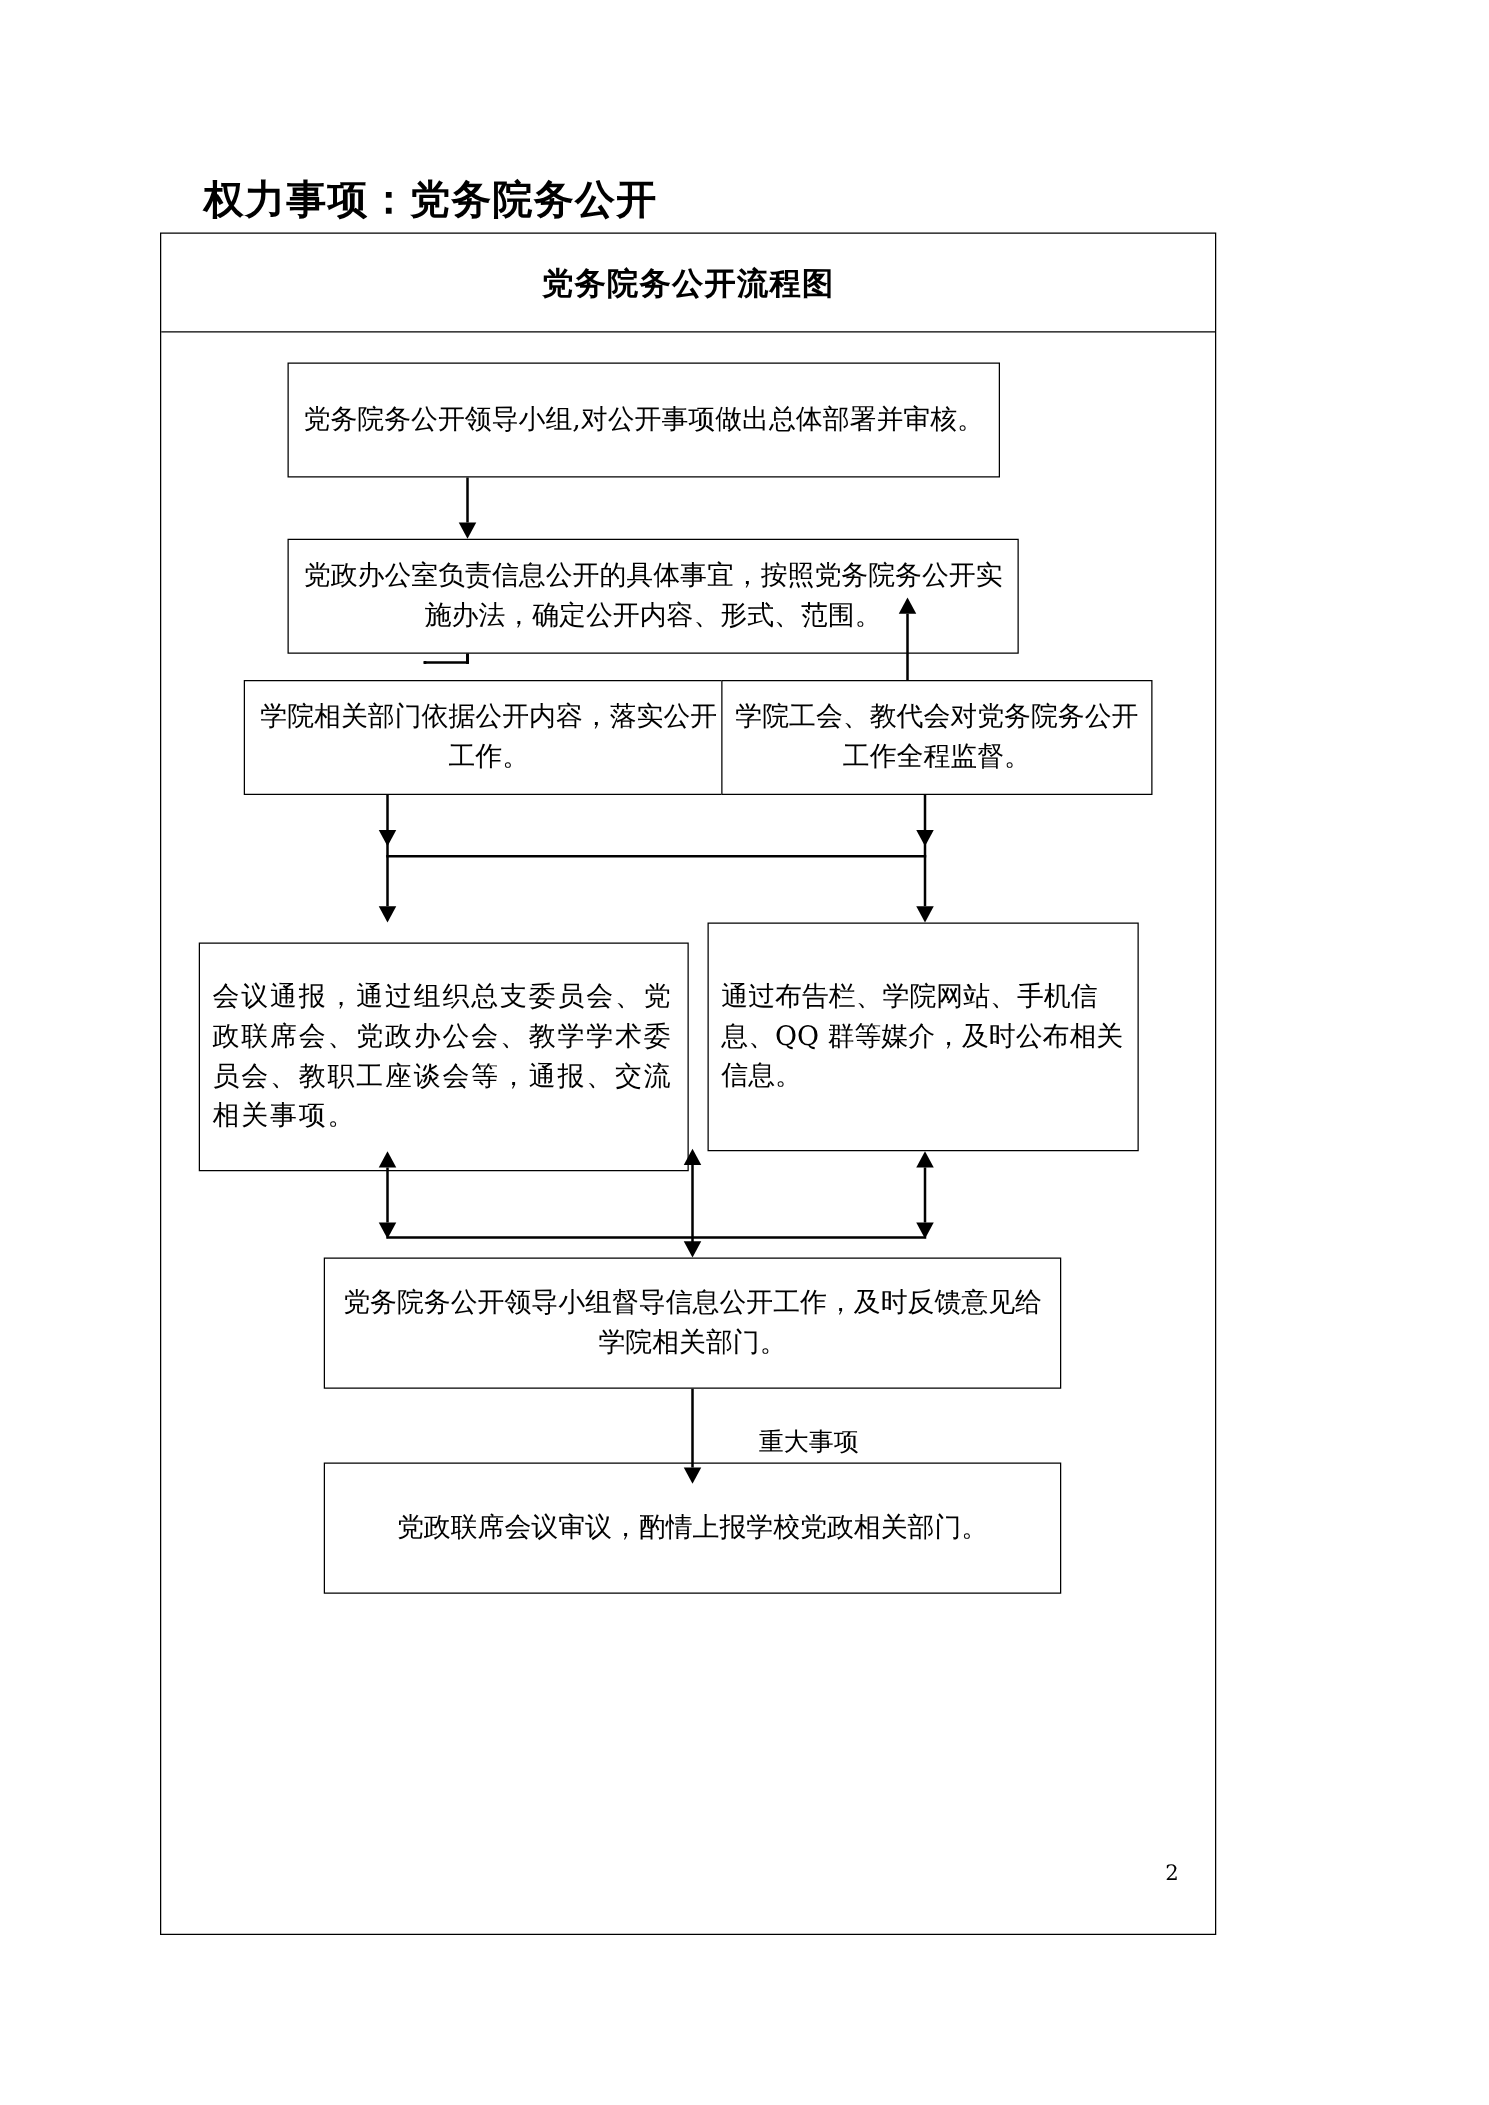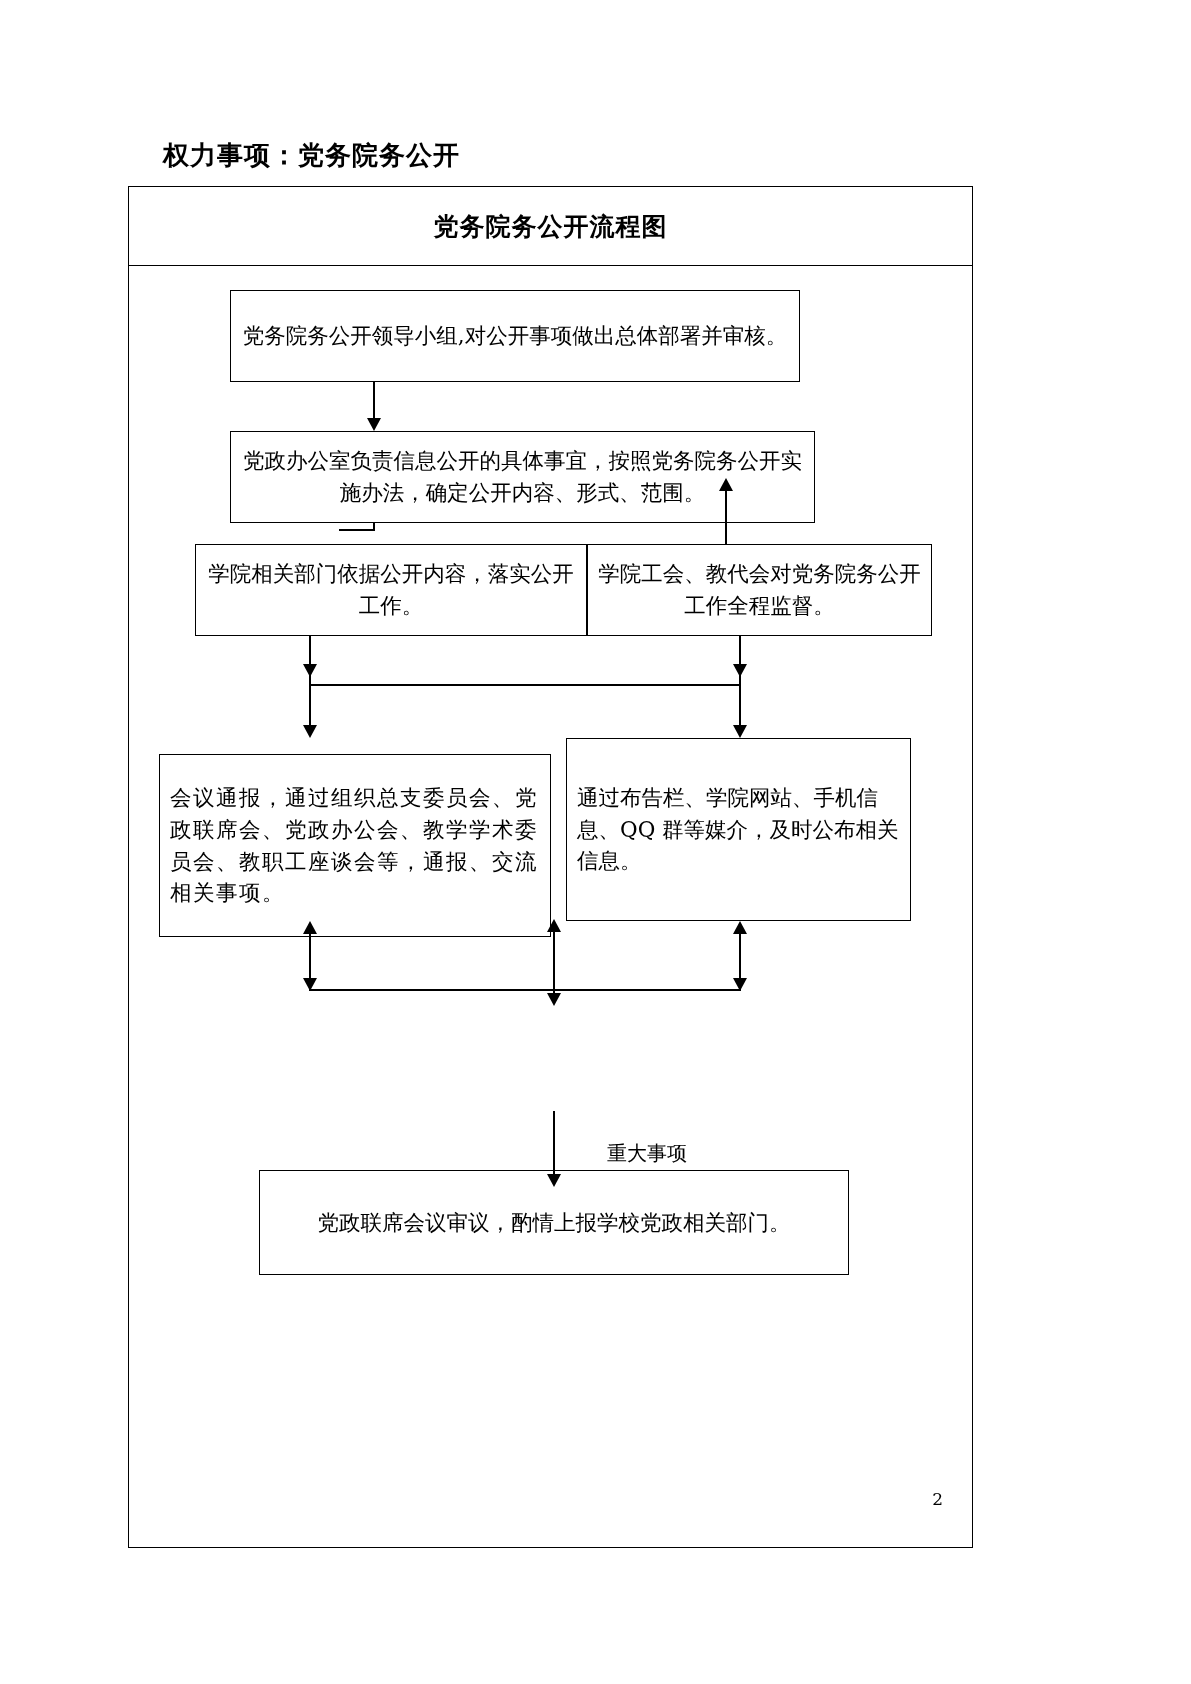--- a/index.html
+++ b/index.html
@@ -17,21 +17,21 @@
     overflow: hidden;
   }
 
   
   .doc-title {
     position: absolute;
     left: 163px;
     top: 138px;
     font-family: "DejaVu Sans", "Liberation Sans", sans-serif;
     font-weight: bold;
-    font-size: 26px;
+    font-size: 32px;
     letter-spacing: 1px;
     white-space: nowrap;
   }
 
   
   .frame {
     position: absolute;
     left: 128px;
     top: 186px;
     width: 845px;
@@ -77,21 +77,21 @@
     text-align: center;
     font-size: 21.5px;
     line-height: 1.48;
     padding: 4px 10px;
   }
   .node .txt { display: block; width: 100%; }
 
   .node-1 { left: 101px; top: 24px;  width: 570px; height: 92px; }
   .node-2 { left: 101px; top: 165px; width: 585px; height: 92px; }
   .node-3 { left: 30px;  top: 278px; width: 392px; height: 92px; margin-left: 36px; }
-  .node-4 { left: 458px; top: 278px; width: 345px; height: 92px; }
+  .node-4 { left: 448px; top: 278px; width: 345px; height: 92px; }
   .node-5 { left: 30px;  top: 472px; width: 392px; height: 183px; margin-top: 16px; }
   .node-6 { left: 437px; top: 472px; width: 345px; height: 183px; }
   .node-7 { left: 130px; top: 740px; width: 590px; height: 105px; }
   .node-8 { left: 130px; top: 904px; width: 590px; height: 105px; }
 
   .node-5 .txt, .node-6 .txt { text-align: left; }
   .node-5 .txt { letter-spacing: 1.5px; }
 
   
   .vline, .hline {
@@ -158,20 +158,23 @@
     </div>
 
     <div class="node node-5">
       <span class="txt">会议通报，通过组织总支委员会、党政联席会、党政办公会、教学学术委员会、教职工座谈会等，通报、交流相关事项。</span>
     </div>
 
     <div class="node node-6">
       <span class="txt">通过布告栏、学院网站、手机信息、QQ 群等媒介，及时公布相关信息。</span>
     </div>
 
+    <div class="node node-7">
+      <span class="txt">党务院务公开领导小组督导信息公开工作，及时反馈意见给学院相关部门。</span>
+    </div>
 
     <div class="node node-8">
       <span class="txt">党政联席会议审议，酌情上报学校党政相关部门。</span>
     </div>
 
     <div class="vline" style="left:244px; top:116px; height:36px;"></div>
     <div class="arrow-down" style="left:238px; top:152px;"></div>
 
     <div class="vline" style="left:244px; top:257px; height:8px;"></div>
     <div class="hline" style="left:210px; top:263px; width:36px;"></div>

